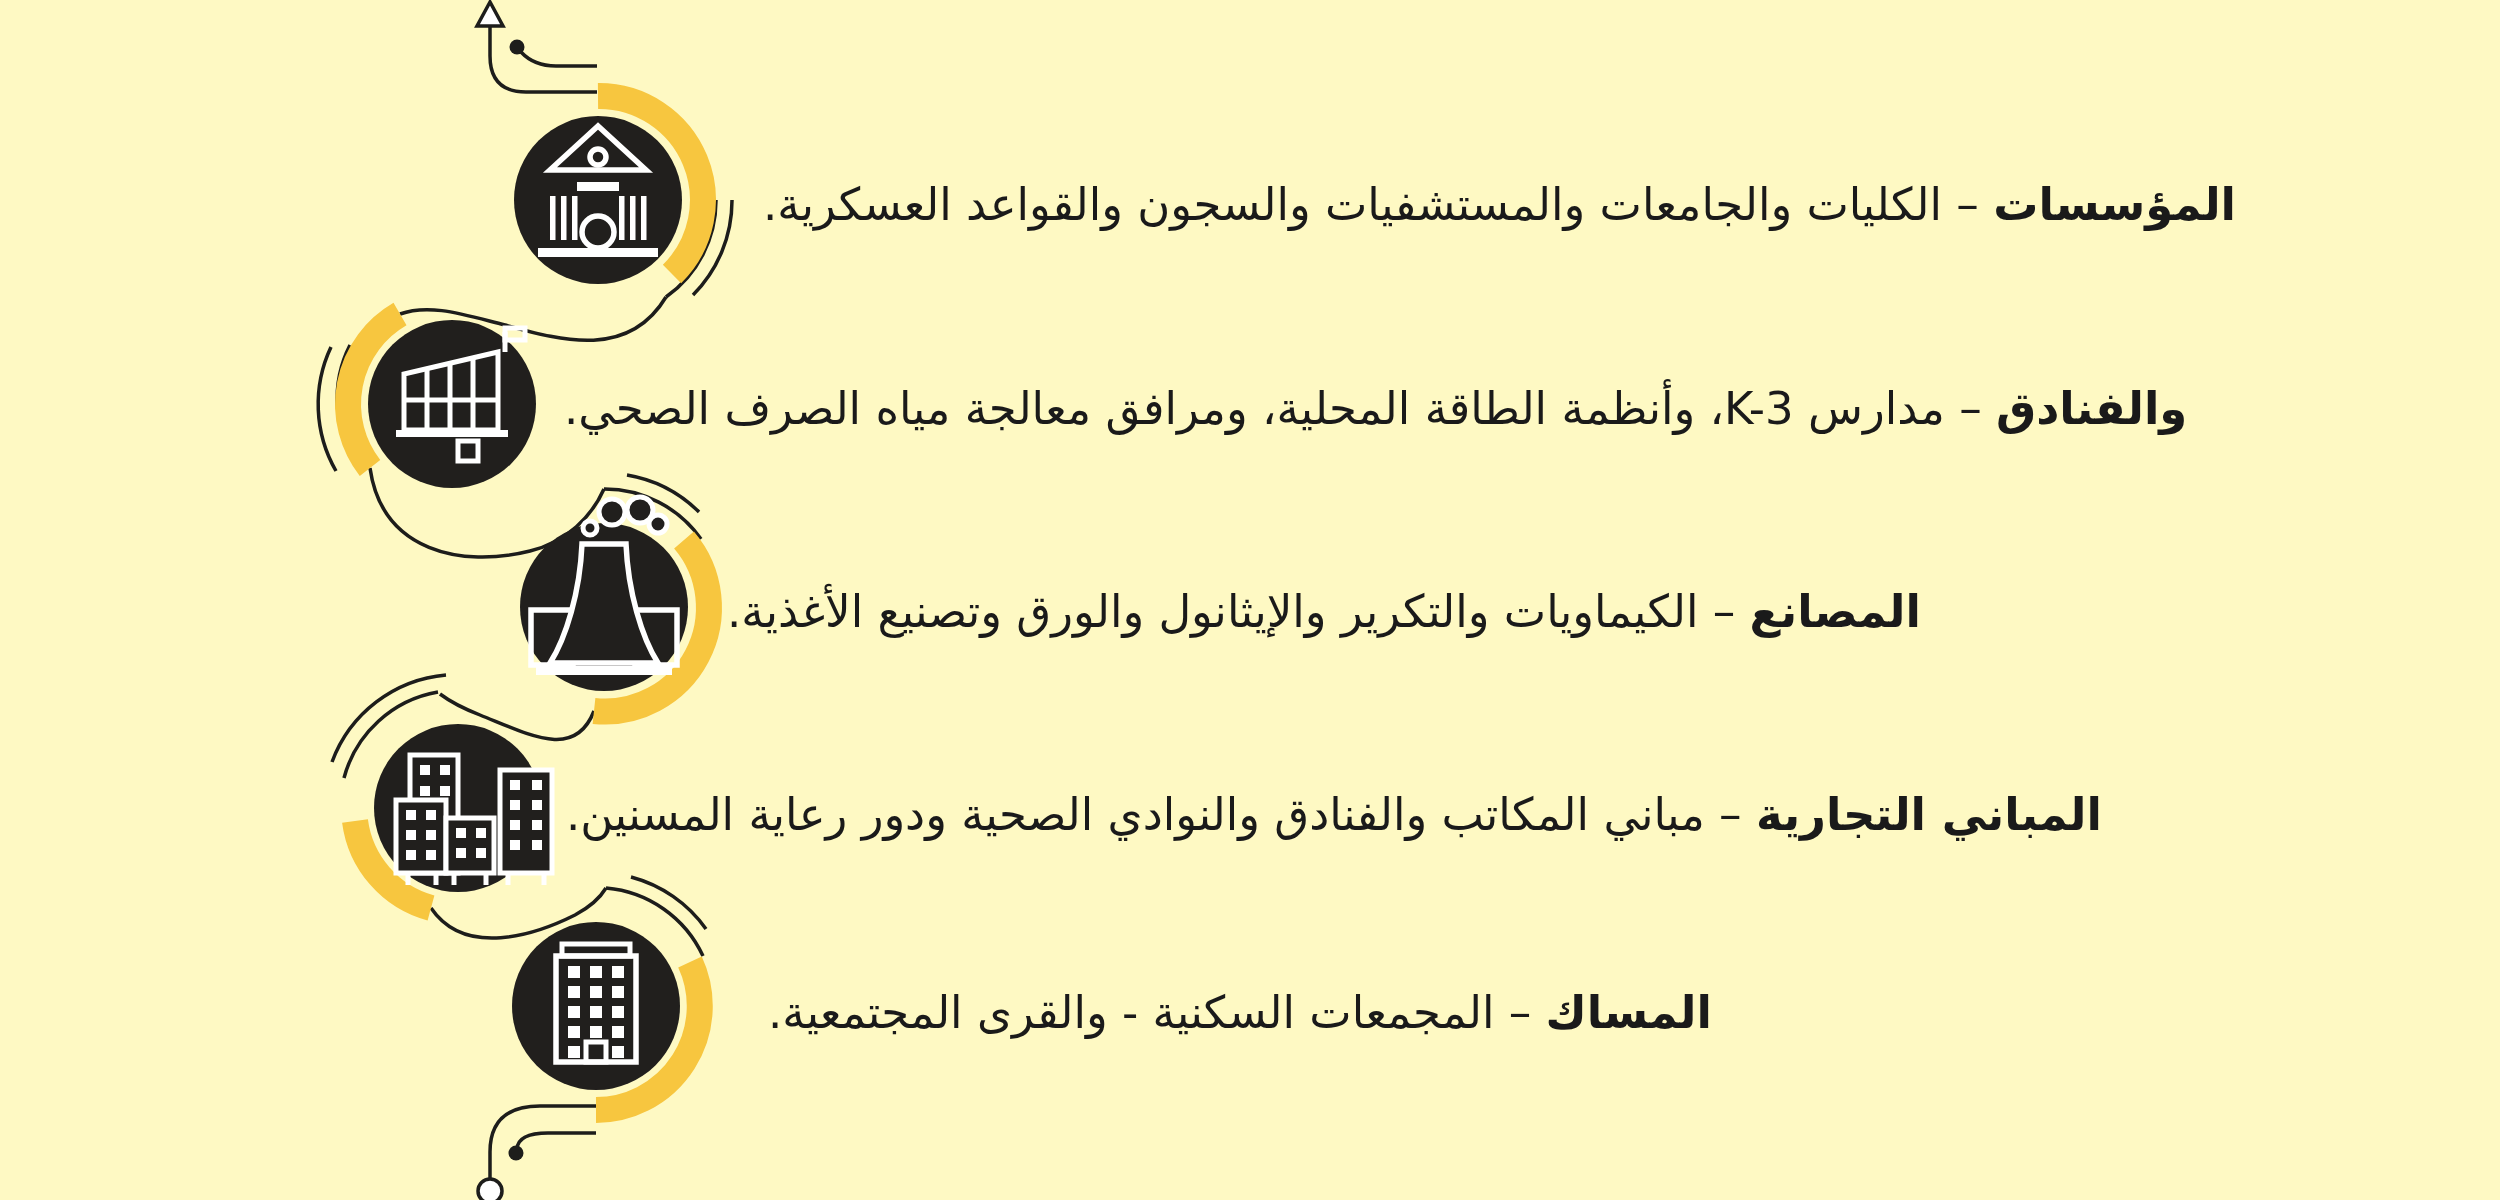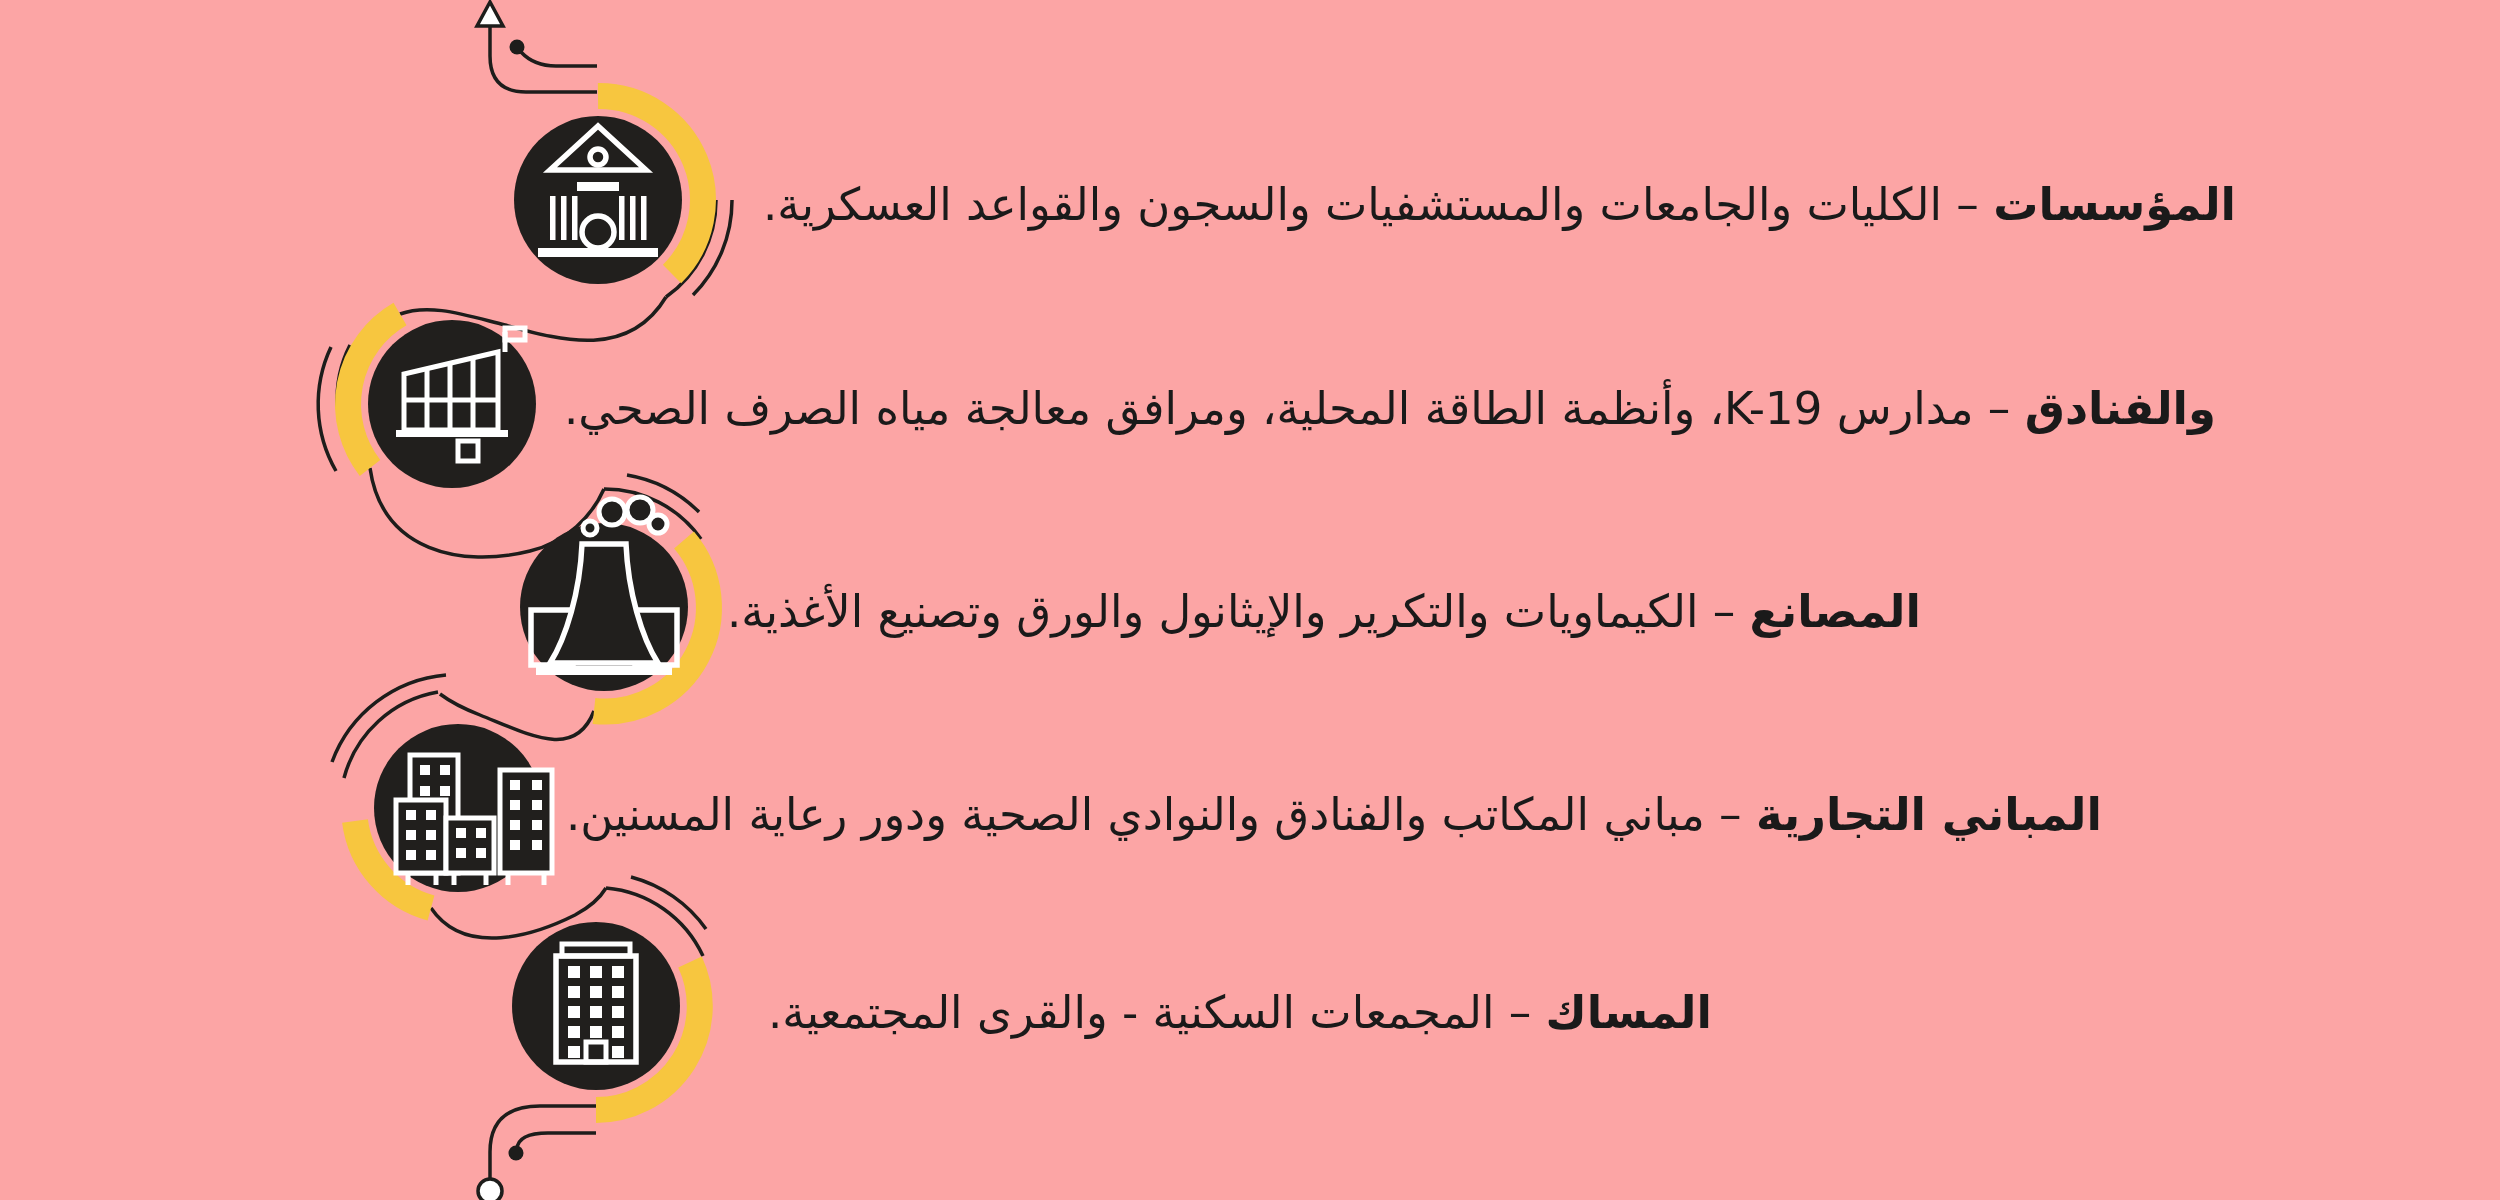--- a/index.html
+++ b/index.html
@@ -1,16 +1,16 @@
 <!DOCTYPE html>
 <html lang="ar"><head>
 <meta charset="utf-8">
 <style>
   html,body{margin:0;padding:0;background:#ffffff;}
-  #canvas{position:relative;width:2500px;height:1200px;background:#fca5a5;overflow:hidden;
+  #canvas{position:relative;width:2500px;height:1200px;background:#fef9c3;overflow:hidden;
           font-family:"DejaVu Sans","DejaVu Serif",sans-serif;}
   #art{position:absolute;left:0;top:0;}
   .row-text{position:absolute;white-space:nowrap;direction:ltr;unicode-bidi:plaintext;
             font-size:45px;line-height:64px;color:#1a1a1a;letter-spacing:0;}
   .row-text b{font-weight:bold;}
   .rt1{left:763px;top:173px;}
   .rt2{left:564px;top:377px;}
   .rt3{left:727px;top:580px;}
   .rt4{left:566px;top:783px;}
   .rt5{left:768px;top:981px;text-align:right;}
@@ -181,21 +181,21 @@
           <rect x="568" y="1046" width="12" height="12"></rect>
             <rect x="612" y="1046" width="12" height="12"></rect>
         </g>
         <rect x="586" y="1042" width="20" height="20" fill="none" stroke="#ffffff" stroke-width="5"></rect>
       </g>
     </g>
   </svg>
 
   <div class="row-text rt1" dir="ltr"><b>المؤسسات</b><span> – الكليات والجامعات والمستشفيات والسجون والقواعد العسكرية</span><span>.</span></div>
 
-  <div class="row-text rt2" dir="ltr"><b>والفنادق</b><span> – مدارس K-19، وأنظمة الطاقة المحلية، ومرافق معالجة مياه الصرف الصحي</span><span>.</span></div>
+  <div class="row-text rt2" dir="ltr"><b>والفنادق</b><span> – مدارس K-3، وأنظمة الطاقة المحلية، ومرافق معالجة مياه الصرف الصحي</span><span>.</span></div>
 
   <div class="row-text rt3" dir="ltr"><b>المصانع</b><span> – الكيماويات والتكرير والإيثانول والورق وتصنيع الأغذية</span><span>.</span></div>
 
   <div class="row-text rt4" dir="ltr"><b>المباني التجارية</b><span> – مباني المكاتب والفنادق والنوادي الصحية ودور رعاية المسنين</span><span>.</span></div>
 
   <div class="row-text rt5" dir="ltr"><b>المساك</b><span> – المجمعات السكنية - والقرى المجتمعية</span><span>.</span></div>
 
 </div>
 
 </body></html>

